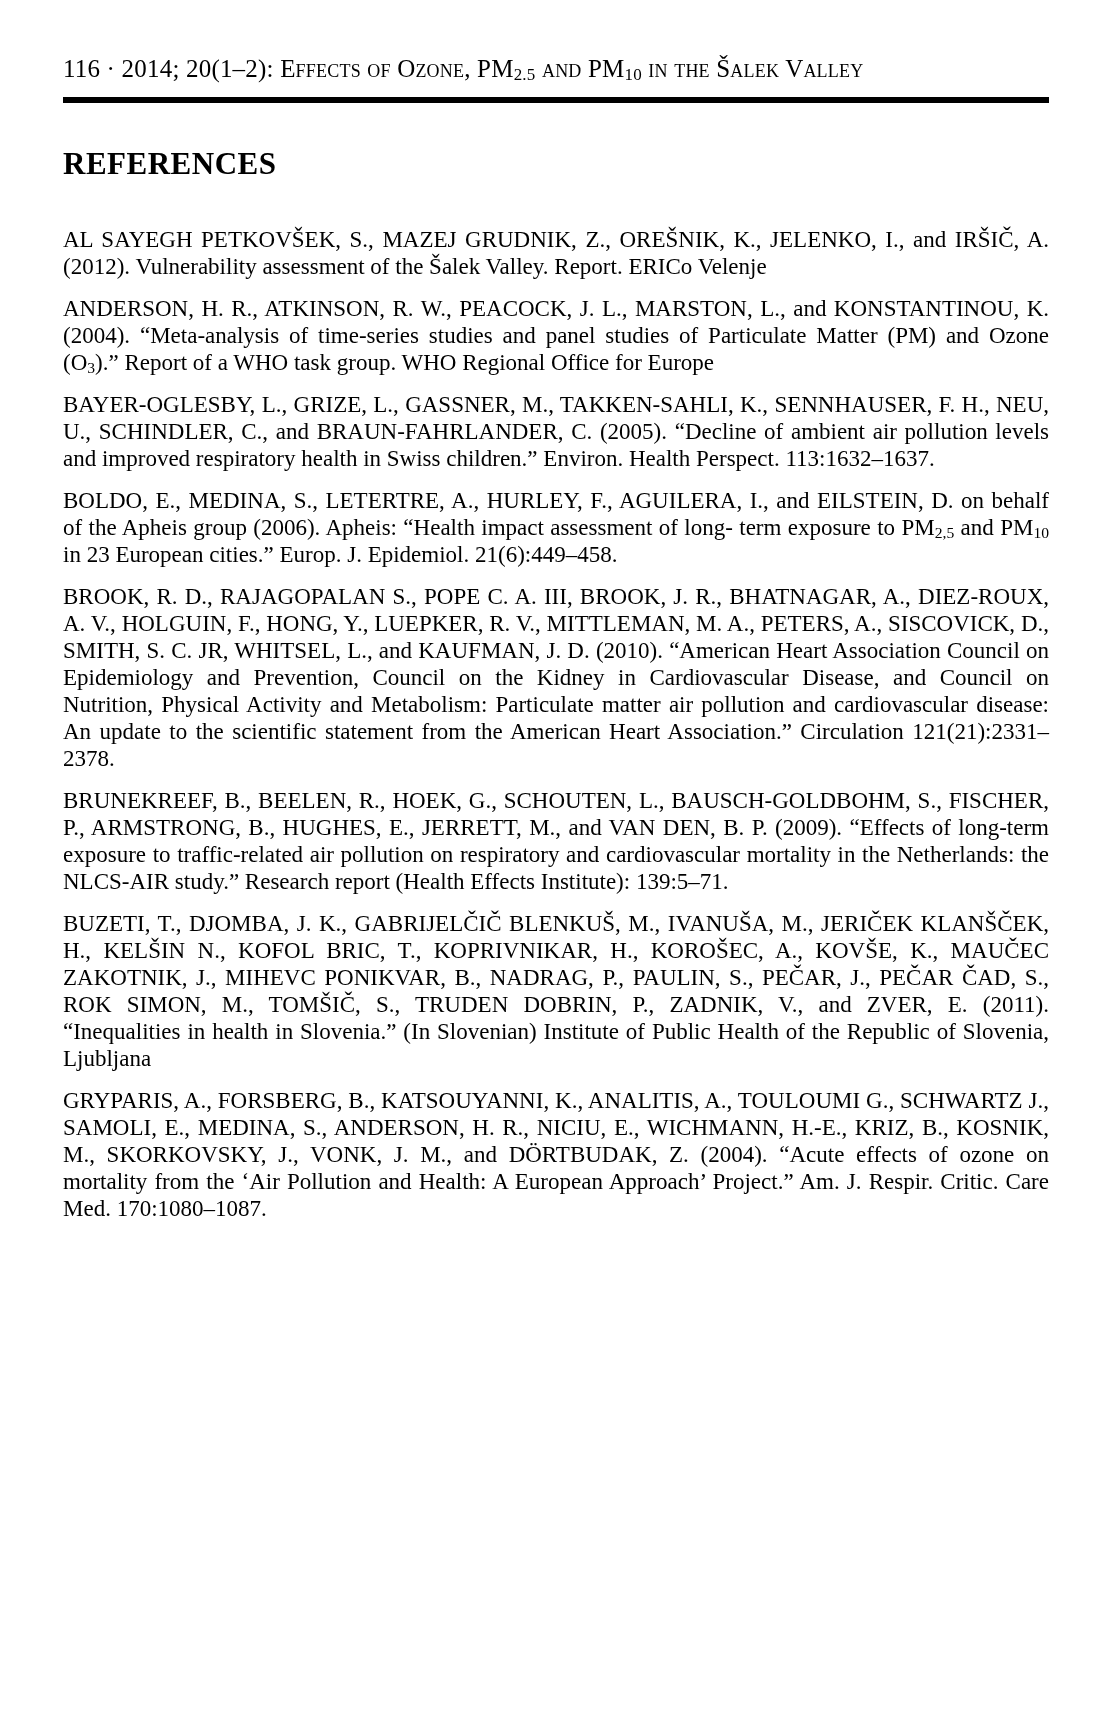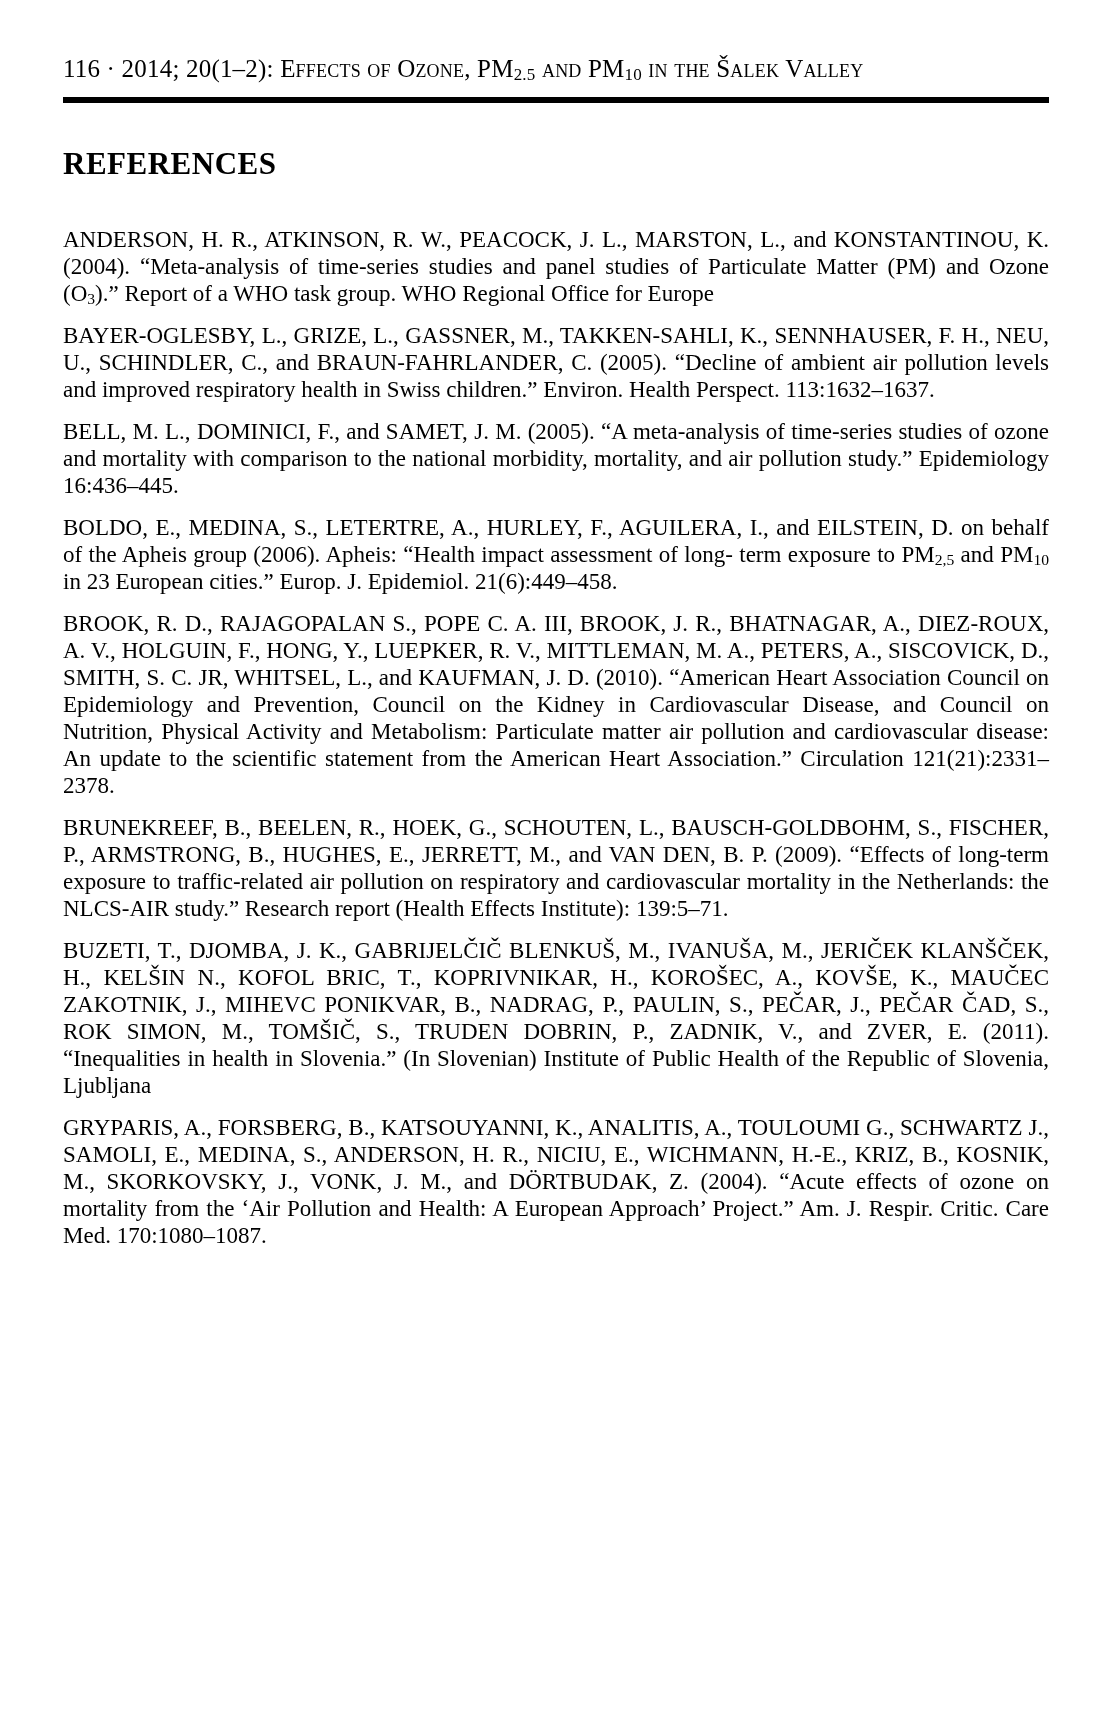--- a/index.html
+++ b/index.html
@@ -67,23 +67,23 @@
 
   <header class="running-header">
     <span>116 · 2014; 20(1–2): </span><span class="sc">Effects of Ozone, PM<sub>2.5</sub> and PM<sub>10</sub> in the Šalek Valley</span>
   </header>
 
   <div class="header-rule"></div>
 
   <h1 class="section-title">REFERENCES</h1>
 
   <main class="references">
+    <p class="ref">AL SAYEGH PETKOVŠEK, S., MAZEJ GRUDNIK, Z., OREŠNIK, K., JELENKO, I., and IRŠIČ, A. (2012). Vulnerability assessment of the Šalek Valley. Report. ERICo Velenje</p>
     <p class="ref">ANDERSON, H. R., ATKINSON, R. W., PEACOCK, J. L., MARSTON, L., and KONSTANTINOU, K. (2004). “Meta-analysis of time-series studies and panel studies of Particulate Matter (PM) and Ozone (O<sub>3</sub>).” Report of a WHO task group. WHO Regional Office for Europe</p>
     <p class="ref">BAYER-OGLESBY, L., GRIZE, L., GASSNER, M., TAKKEN-SAHLI, K., SENNHAUSER, F. H., NEU, U., SCHINDLER, C., and BRAUN-FAHRLANDER, C. (2005). “Decline of ambient air pollution levels and improved respiratory health in Swiss children.” Environ. Health Perspect. 113:1632–1637.</p>
-    <p class="ref">BELL, M. L., DOMINICI, F., and SAMET, J. M. (2005). “A meta-analysis of time-series studies of ozone and mortality with comparison to the national morbidity, mortality, and air pollution study.” Epidemiology 16:436–445.</p>
     <p class="ref">BOLDO, E., MEDINA, S., LETERTRE, A., HURLEY, F., AGUILERA, I., and EILSTEIN, D. on behalf of the Apheis group (2006). Apheis: “Health impact assessment of long- term exposure to PM<sub>2,5</sub> and PM<sub>10</sub> in 23 European cities.” Europ. J. Epidemiol. 21(6):449–458.</p>
     <p class="ref">BROOK, R. D., RAJAGOPALAN S., POPE C. A. III, BROOK, J. R., BHATNAGAR, A., DIEZ-ROUX, A. V., HOLGUIN, F., HONG, Y., LUEPKER, R. V., MITTLEMAN, M. A., PETERS, A., SISCOVICK, D., SMITH, S. C. JR, WHITSEL, L., and KAUFMAN, J. D. (2010). “American Heart Association Council on Epidemiology and Prevention, Council on the Kidney in Cardiovascular Disease, and Council on Nutrition, Physical Activity and Metabolism: Particulate matter air pollution and cardiovascular disease: An update to the scientific statement from the American Heart Association.” Circulation 121(21):2331–2378.</p>
     <p class="ref">BRUNEKREEF, B., BEELEN, R., HOEK, G., SCHOUTEN, L., BAUSCH-GOLDBOHM, S., FISCHER, P., ARMSTRONG, B., HUGHES, E., JERRETT, M., and VAN DEN, B. P. (2009). “Effects of long-term exposure to traffic-related air pollution on respiratory and cardiovascular mortality in the Netherlands: the NLCS-AIR study.” Research report (Health Effects Institute): 139:5–71.</p>
     <p class="ref">BUZETI, T., DJOMBA, J. K., GABRIJELČIČ BLENKUŠ, M., IVANUŠA, M., JERIČEK KLANŠČEK, H., KELŠIN N., KOFOL BRIC, T., KOPRIVNIKAR, H., KOROŠEC, A., KOVŠE, K., MAUČEC ZAKOTNIK, J., MIHEVC PONIKVAR, B., NADRAG, P., PAULIN, S., PEČAR, J., PEČAR ČAD, S., ROK SIMON, M., TOMŠIČ, S., TRUDEN DOBRIN, P., ZADNIK, V., and ZVER, E. (2011). “Inequalities in health in Slovenia.” (In Slovenian) Institute of Public Health of the Republic of Slovenia, Ljubljana</p>
     <p class="ref">GRYPARIS, A., FORSBERG, B., KATSOUYANNI, K., ANALITIS, A., TOULOUMI G., SCHWARTZ J., SAMOLI, E., MEDINA, S., ANDERSON, H. R., NICIU, E., WICHMANN, H.-E., KRIZ, B., KOSNIK, M., SKORKOVSKY, J., VONK, J. M., and DÖRTBUDAK, Z. (2004). “Acute effects of ozone on mortality from the ‘Air Pollution and Health: A European Approach’ Project.” Am. J. Respir. Critic. Care Med. 170:1080–1087.</p>
   </main>
 
 </div>
 
 </body></html>

